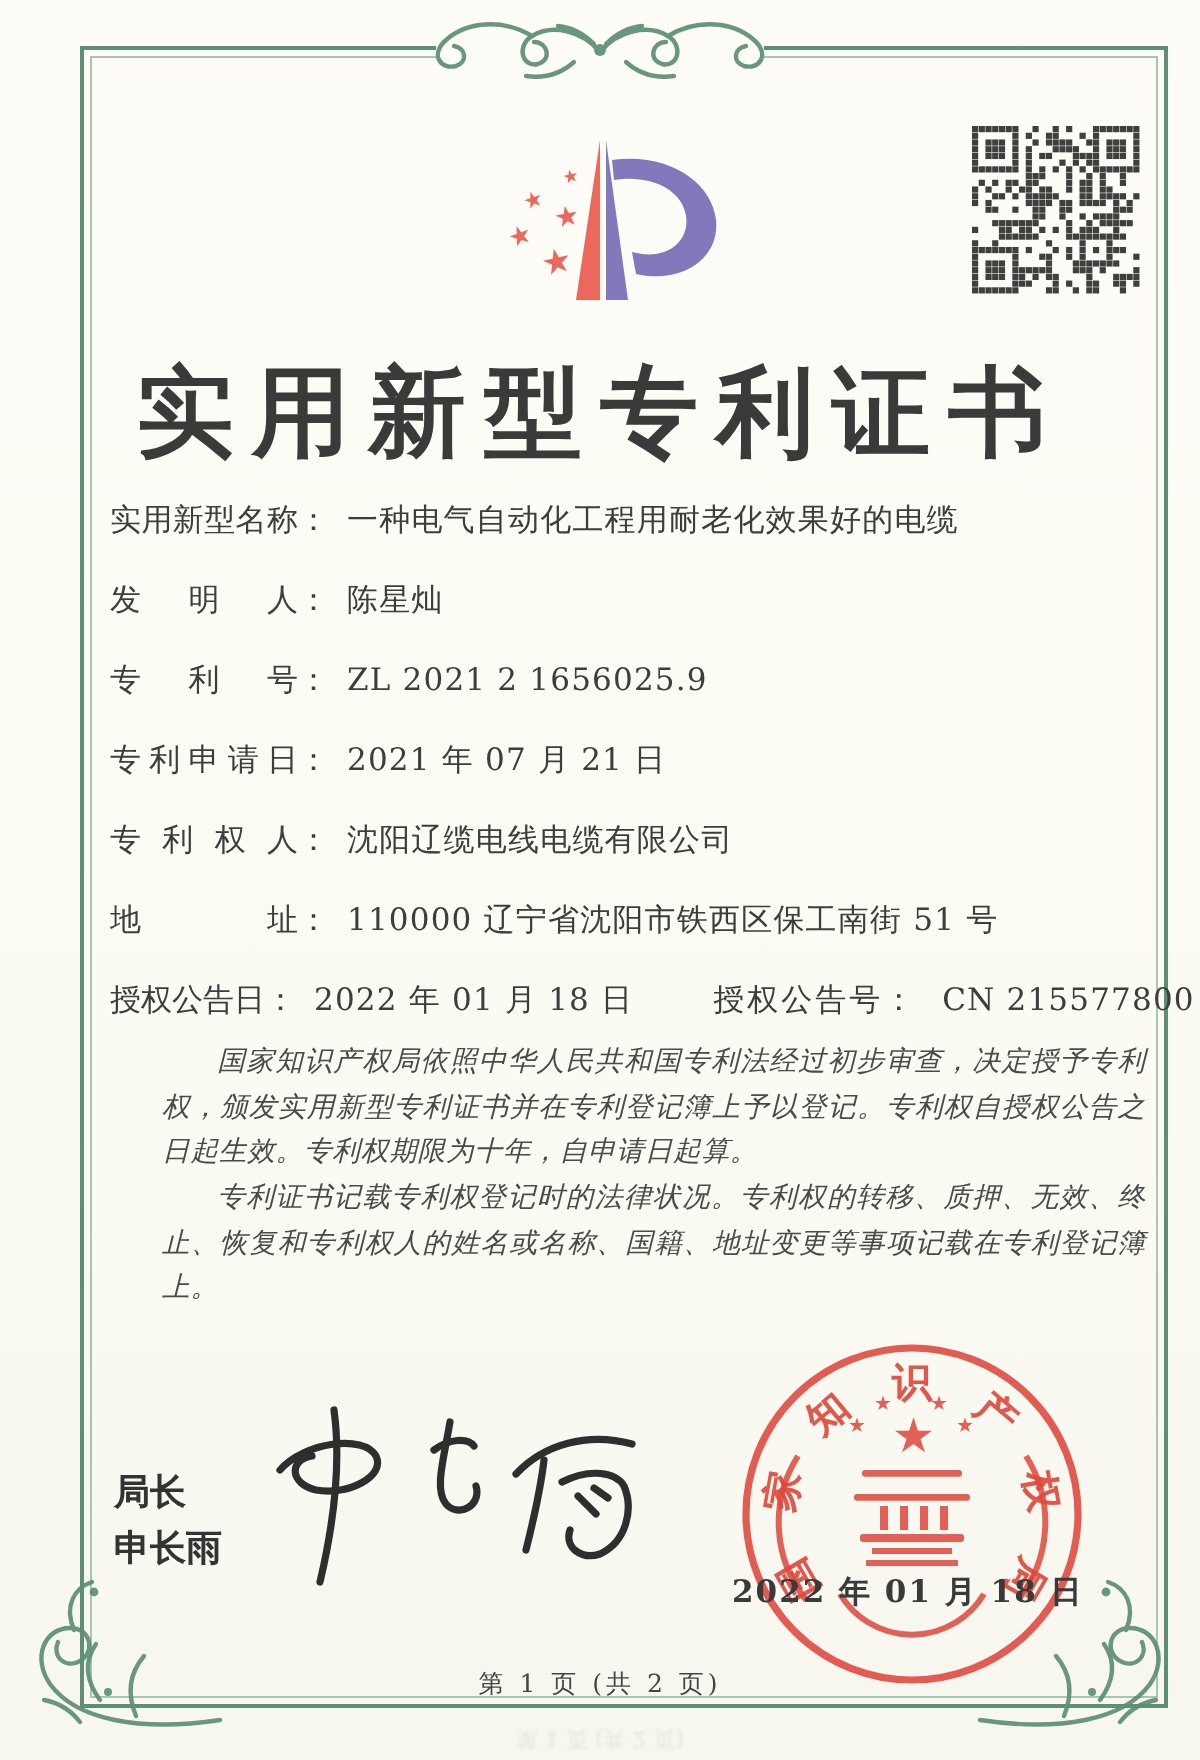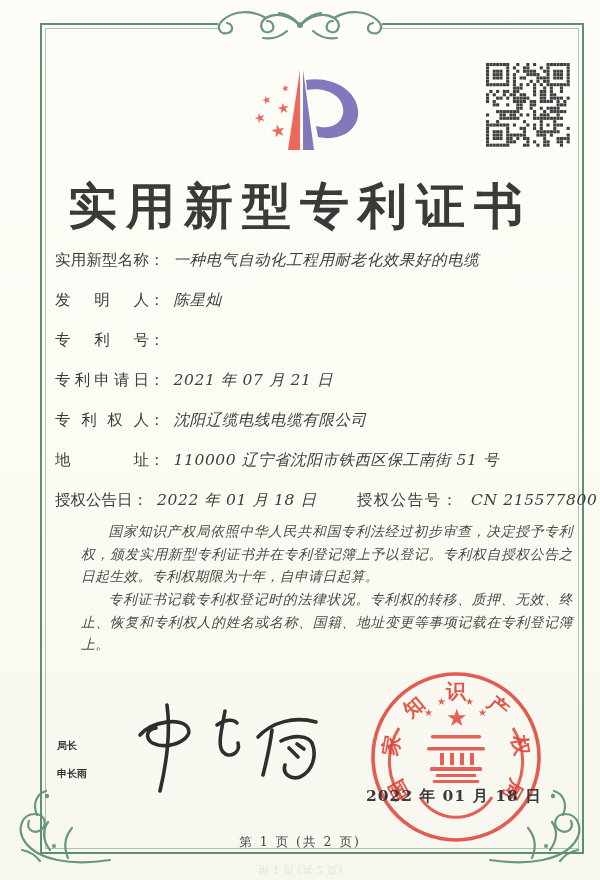--- a/index.html
+++ b/index.html
@@ -17,30 +17,30 @@
   .cert-no{position:absolute;left:57px;top:66px;font-size:15px;letter-spacing:4px;color:#4e4e4e;}
   .logo{position:absolute;left:232px;top:58px;}
   .qr{position:absolute;left:486px;top:63px;width:84px;height:84px;}
   .title{position:absolute;left:0;top:174px;width:100%;text-align:center;
     font-size:49px;font-weight:700;letter-spacing:9px;color:#3a3a3a;}
   
   .fields{position:absolute;left:55px;top:252px;width:500px;font-size:15.5px;color:#3d3d3d;}
   .frow{display:flex;align-items:flex-start;margin-bottom:23px;line-height:17px;white-space:nowrap;}
   .flabel{display:inline-block;width:94px;text-align:justify;text-align-last:justify;letter-spacing:0;}
   .fcolon{margin-right:9px;}
-  .fvalue{letter-spacing:.6px;font-style:italic;}
+  .fvalue{letter-spacing:.6px;}
   .fpair2{margin-left:40px;}
   .fpair2 .flabel2{letter-spacing:1.5px;}
   
   .paras{position:absolute;left:55px;top:520px;width:492px;font-size:13.8px;line-height:1.64;
     color:#4a4a4a;font-style:italic;letter-spacing:.4px;margin-left:26px;}
   .paras p{margin:0;text-indent:2em;text-align:justify;}
   
   .director{position:absolute;left:57px;top:732px;font-family:"Liberation Sans","DejaVu Sans",sans-serif;
-    font-size:10px;font-weight:700;color:#333;line-height:28px;}
+    font-size:18px;font-weight:700;color:#333;line-height:28px;}
   .signature{position:absolute;left:122px;top:695px;}
   .seal{position:absolute;left:361px;top:662px;}
   .seal-date{position:absolute;left:366px;top:786px;font-size:15.5px;color:#3a3a3a;
     letter-spacing:1px;font-weight:600;z-index:5;}
   .page-no{position:absolute;left:0;top:834px;width:100%;text-align:center;
     font-size:12.5px;letter-spacing:2px;color:#444;}
   .ghost{position:absolute;left:0;top:862px;width:100%;text-align:center;font-size:11px;
     color:#777;opacity:.16;filter:blur(.7px);transform:scaleY(-1);}
 </style>
 </head>
@@ -424,20 +424,21 @@
       <span class="fvalue">一种电气自动化工程用耐老化效果好的电缆</span>
     </div>
     <div class="frow">
       <span class="flabel">发明人</span>
         <span class="fcolon">：</span>
       <span class="fvalue">陈星灿</span>
     </div>
     <div class="frow">
       <span class="flabel">专利号</span>
         <span class="fcolon">：</span>
+      <span class="fvalue">ZL 2021 2 1656025.9</span>
     </div>
     <div class="frow">
       <span class="flabel">专利申请日</span>
         <span class="fcolon">：</span>
       <span class="fvalue">2021 年 07 月 21 日</span>
     </div>
     <div class="frow">
       <span class="flabel">专利权人</span>
         <span class="fcolon">：</span>
       <span class="fvalue">沈阳辽缆电线电缆有限公司</span>

